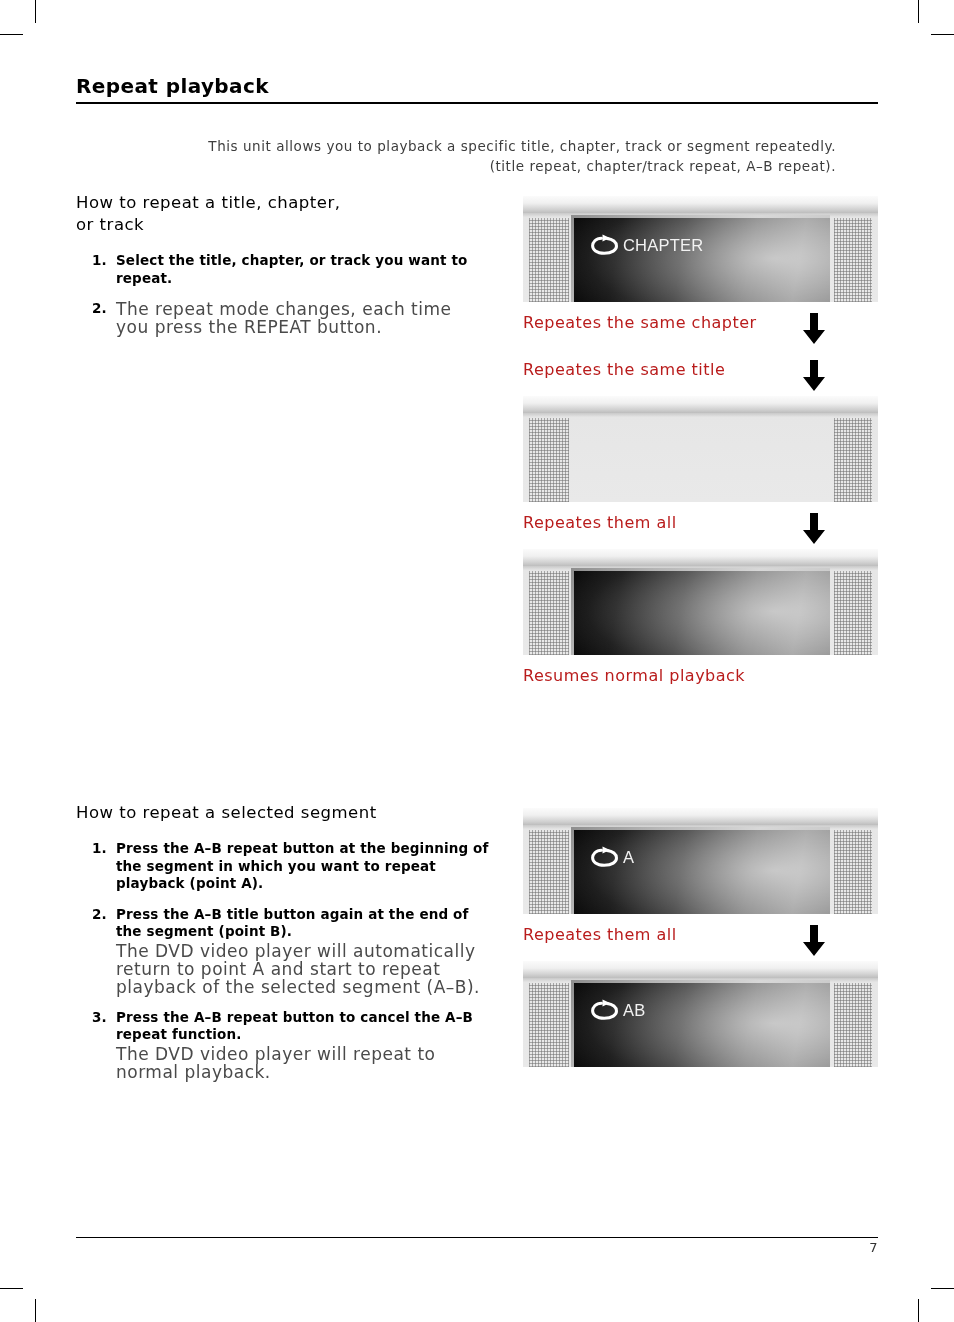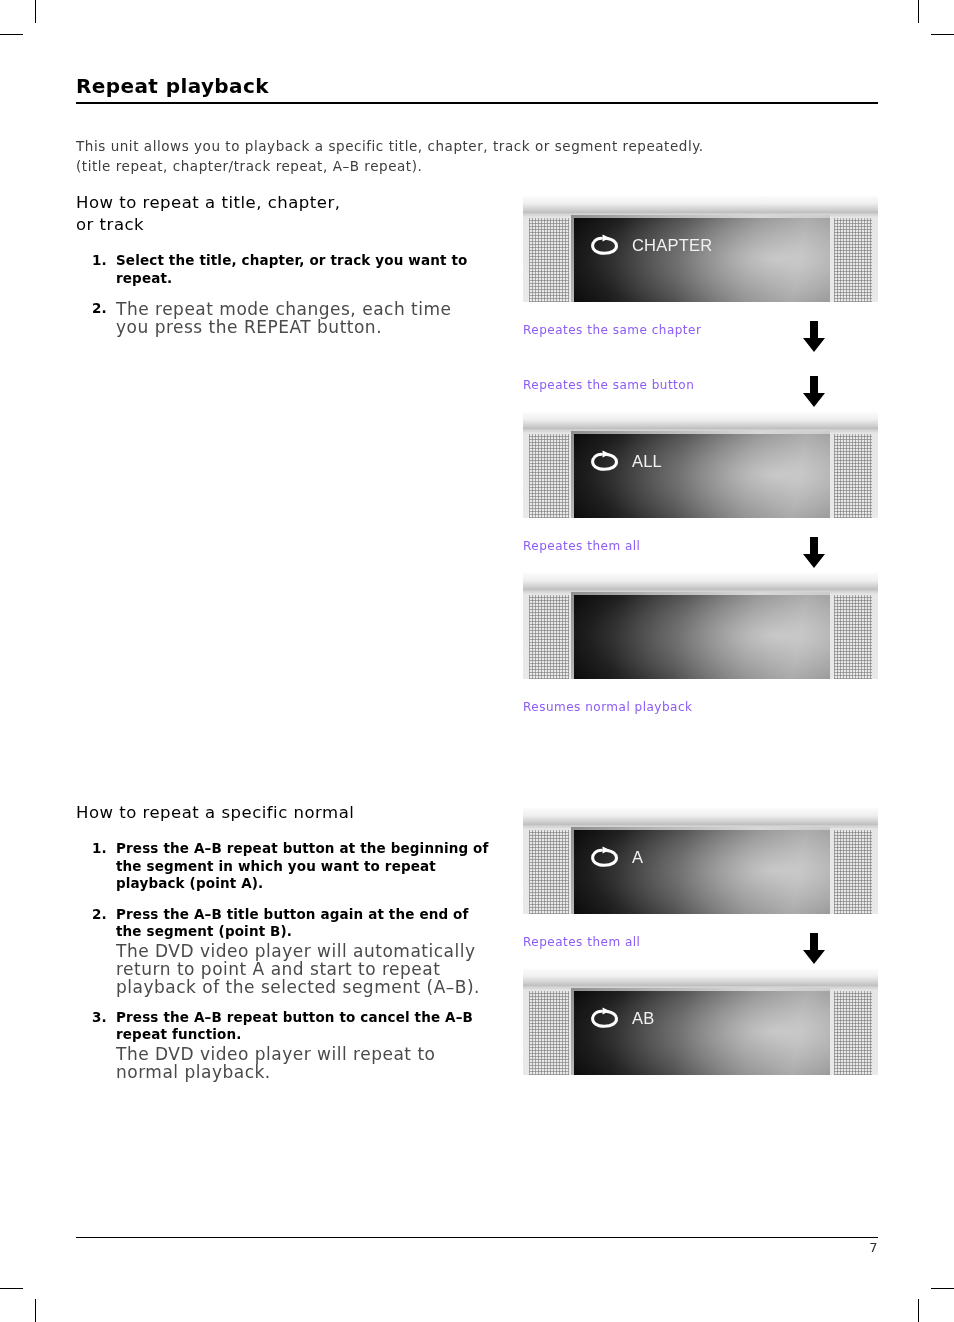--- a/index.html
+++ b/index.html
@@ -64,21 +64,21 @@
   .intro {
     position: absolute;
     left: 0;
     top: 136px;
     width: 760px;
     font-size: 13.5px;
     line-height: 20px;
     letter-spacing: 0.55px;
     color: #3d3d3d;
   }
-  .intro div { white-space: nowrap; }
+  .intro div { white-space: nowrap; text-align: right; }
 
   
   .col-left {
     position: absolute;
     left: 0;
     width: 430px;
   }
   .sec1 { top: 192px; }
   .sec2 { top: 802px; }
 
@@ -183,21 +183,20 @@
       radial-gradient(140% 150% at 78% 48%, rgba(255,255,255,0.58) 0%, rgba(255,255,255,0.34) 26%, rgba(255,255,255,0.10) 52%, rgba(255,255,255,0) 72%),
       linear-gradient(100deg, #000000 0%, #080808 18%, #2a2a2a 42%, #6e6e6e 68%, #8d8d8d 86%, #7d7d7d 100%);
     overflow: hidden;
   }
   .osd {
     position: absolute;
     left: 17px;
     top: 16px;
     display: flex;
     align-items: center;
-    gap: 9px;
   }
   .repeat-icon { width: 32px; height: 22px; display: block; }
   .osd-label {
     font-family: "Liberation Sans", sans-serif;
     font-size: 16.5px;
     color: #f2f2f2;
     letter-spacing: 0.2px;
     line-height: 1;
     white-space: nowrap;
   }
@@ -210,25 +209,25 @@
     height: 84px;
     background-image:
       repeating-linear-gradient(0deg, rgba(90,90,90,0.55) 0 1px, rgba(0,0,0,0) 1px 3px),
       repeating-linear-gradient(90deg, rgba(90,90,90,0.55) 0 1px, rgba(0,0,0,0) 1px 3px);
     opacity: 0.85;
   }
   .grille-left  { left: 6px; }
   .grille-right { left: 311px; width: 38px; }
 
   .caption {
-    font-size: 12px;
+    font-size: 16px;
     line-height: 17px;
     letter-spacing: 0.5px;
-    color: #8b5cf6;
-    margin-top: 20px;
+    color: #b91c1c;
+    margin-top: 12px;
     height: 19px;
   }
 
   .arrow-row {
     position: relative;
     height: 36px;
     margin-top: -20px;
     pointer-events: none;
   }
   .down-arrow {
@@ -315,43 +314,32 @@
       </div>
       <div class="caption">Repeates the same chapter</div>
       <div class="arrow-row">
         <svg class="down-arrow" viewBox="0 0 28 32">
           <path d="M10 0 h8 v17 h7 L14 31 L3 17 h7 Z" fill="#000000"></path>
         </svg>
       </div>
     </div>
 
     <div class="figure">
-      <div class="caption">Repeates the same button</div>
+      <div class="caption">Repeates the same title</div>
       <div class="arrow-row">
         <svg class="down-arrow" viewBox="0 0 28 32">
           <path d="M10 0 h8 v17 h7 L14 31 L3 17 h7 Z" fill="#000000"></path>
         </svg>
       </div>
     </div>
 
     <div class="figure">
       <div class="device">
         <div class="grille grille-left"></div>
         <div class="grille grille-right"></div>
-        <div class="bezel">
-          <div class="screen">
-            <div class="osd">
-              <svg class="repeat-icon" viewBox="0 0 32 22">
-                <path d="M10.5 4.2 C4.6 4.2 1.6 8.4 1.6 11.8 C1.6 15.6 5.4 19.2 13.2 19.2 C21.0 19.2 25.5 16.0 25.5 12.0 C25.5 8.2 21.8 5.0 16.0 4.4" fill="none" stroke="#ffffff" stroke-width="3" stroke-linecap="round"></path>
-                <path d="M11.5 0.4 L19.0 4.0 L11.5 7.6 Z" fill="#ffffff"></path>
-              </svg>
-              <span class="osd-label">ALL</span>
-            </div>
-          </div>
-        </div>
       </div>
       <div class="caption">Repeates them all</div>
       <div class="arrow-row">
         <svg class="down-arrow" viewBox="0 0 28 32">
           <path d="M10 0 h8 v17 h7 L14 31 L3 17 h7 Z" fill="#000000"></path>
         </svg>
       </div>
     </div>
 
     <div class="figure">
@@ -361,21 +349,21 @@
         <div class="bezel">
           <div class="screen"></div>
         </div>
       </div>
       <div class="caption">Resumes normal playback</div>
     </div>
 
   </div>
 
   <div class="col-left sec2">
-    <h2 class="section-title">How to repeat a specific normal</h2>
+    <h2 class="section-title">How to repeat a selected segment</h2>
     <ol class="steps">
       <li>
         <div class="step-head">Press the A–B repeat button at the beginning of the segment in which you want to repeat playback (point A).</div>
       </li>
       <li>
         <div class="step-head">Press the A–B title button again at the end of the segment (point B).</div>
         <div class="step-body">The DVD video player will automatically return to point A and start to repeat playback of the selected segment (A–B).</div>
       </li>
       <li>
         <div class="step-head">Press the A–B repeat button to cancel the A–B repeat function.</div>

